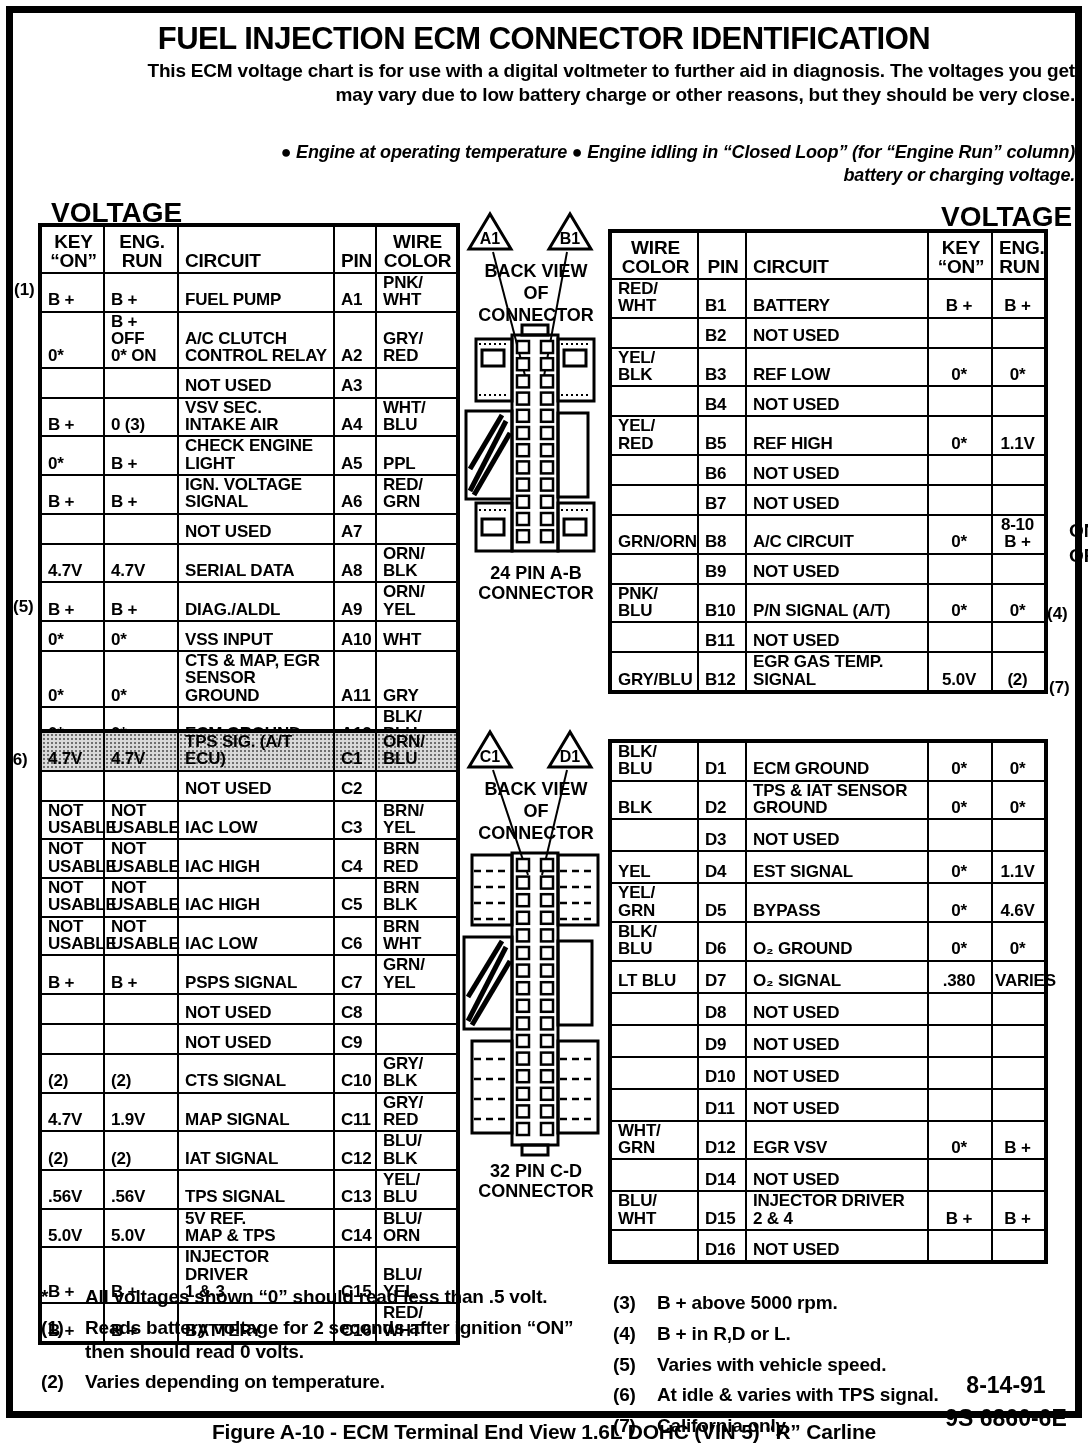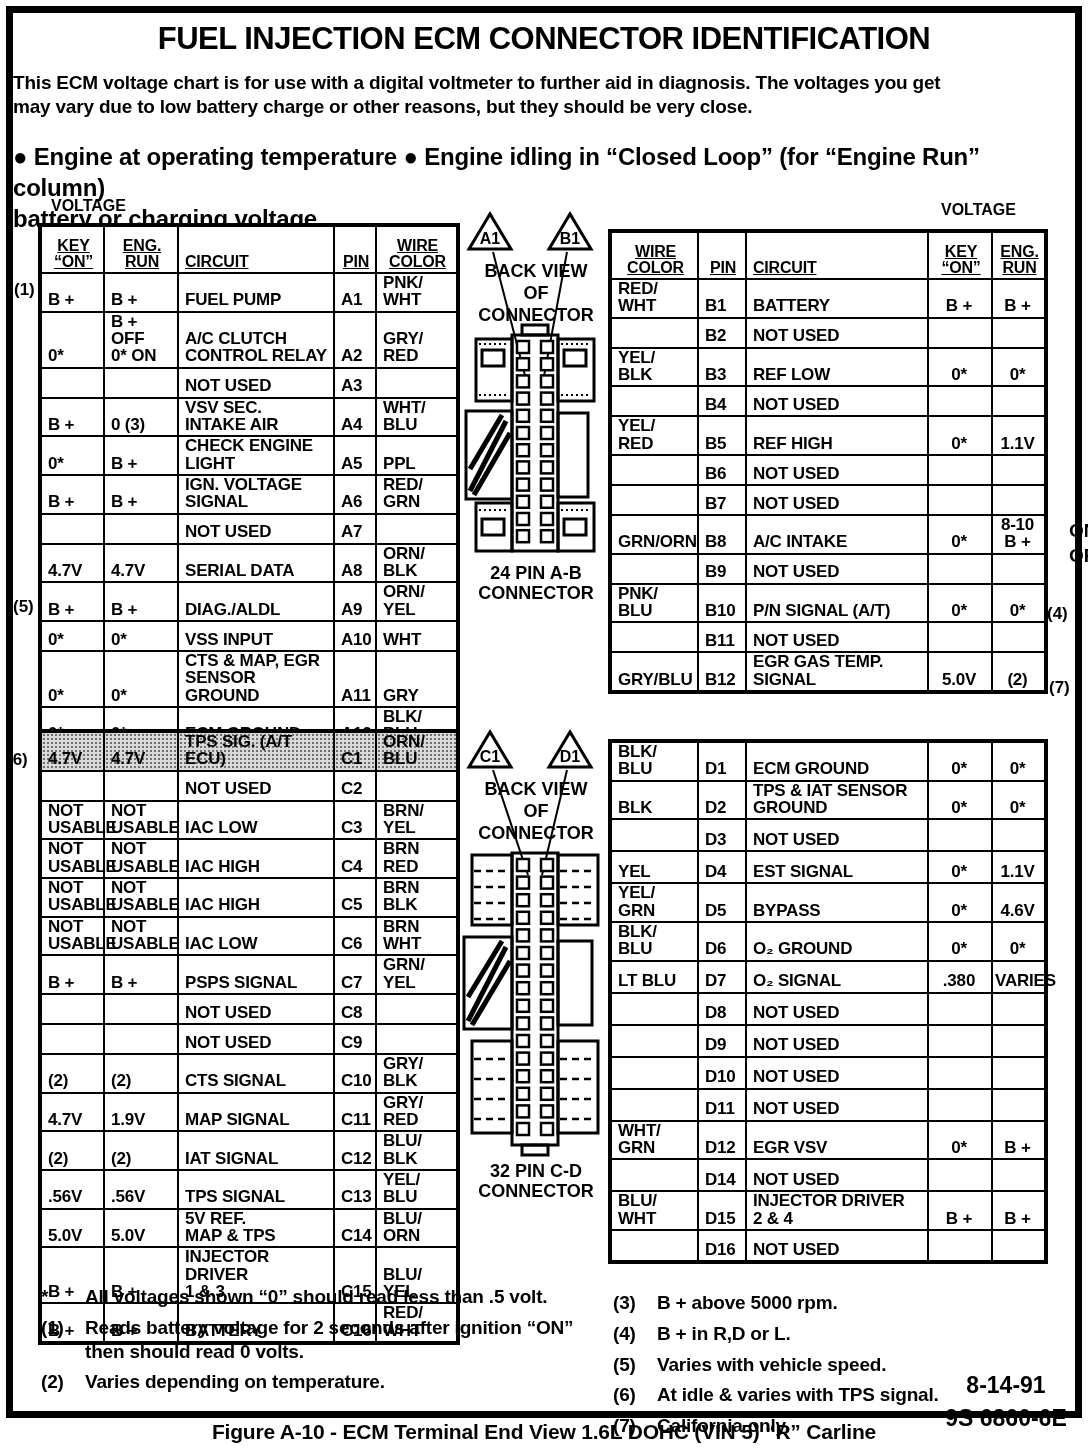--- a/index.html
+++ b/index.html
@@ -7,37 +7,37 @@
     position:relative;width:1088px;height:1456px;background:#fff;color:#000;
     font-family:"Liberation Sans",sans-serif;font-weight:bold;overflow:hidden;
   }
   .frame{
     position:absolute;left:6px;top:6px;width:1076px;height:1412px;
     border:7px solid #000;box-sizing:border-box;overflow:visible;
   }
   
   .title{position:absolute;top:8px;left:0;width:100%;text-align:center;
     font-size:31px;letter-spacing:-0.5px;}
-  .intro{position:absolute;top:58px;left:0;width:100%;text-align:left;
+  .intro{position:absolute;top:46px;left:0;width:100%;text-align:right;
     font-size:19px;line-height:1.25;letter-spacing:-0.2px;}
   .cond-head{position:absolute;top:98px;left:0;width:100%;text-align:center;
     font-size:20px;text-decoration:underline;letter-spacing:-0.2px;}
-  .cond-lines{position:absolute;top:128px;left:0;width:100%;text-align:left;
-    font-size:24px;line-height:1.3;letter-spacing:-0.2px;}
-  .voltage-label{position:absolute;font-size:16px;}
+  .cond-lines{position:absolute;top:128px;left:0;width:100%;text-align:right;
+    font-size:18px;line-height:1.3;letter-spacing:-0.2px;font-style:italic;}
+  .voltage-label{position:absolute;font-size:28px;}
   #voltage-left{left:38px;top:184px;}
   #voltage-right{left:928px;top:188px;}
   
   .pin-table{position:absolute;border-collapse:collapse;table-layout:fixed;
     border:4px solid #000;background:#fff;}
   .pin-table th,.pin-table td{
     border:2px solid #000;vertical-align:bottom;padding:0 4px 2px 6px;
     font-size:17px;line-height:1.02;white-space:pre-line;height:30px;
     box-sizing:border-box;letter-spacing:-0.2px;}
-  .pin-table th{font-size:16px;height:48px;text-align:center;line-height:1.0;text-decoration:underline;}
+  .pin-table th{font-size:19px;height:48px;text-align:center;line-height:1.0;}
   .pin-table th.h-circuit{text-align:left;}
   #table-a{left:25px;top:210px;width:418px;}
   #table-b{left:595px;top:216px;width:436px;}
   #table-c{left:25px;top:716px;width:418px;}
   #table-d{left:595px;top:726px;width:436px;}
   #table-d td{height:32px;}
   .left-style .col-key{width:64px}.left-style .col-run{width:74px}
   .left-style .col-circuit{width:156px}.left-style .col-pin{width:42px}
   .left-style .col-wire{width:82px}
   .right-style .col-wire{width:88px}.right-style .col-pin{width:48px}
@@ -290,21 +290,21 @@
           <tr>
             <td class="c-wire"></td>
             <td class="c-pin">B7</td>
             <td class="c-circuit">NOT USED</td>
             <td class="c-key"></td>
             <td class="c-run"></td>
           </tr>
           <tr>
             <td class="c-wire">GRN/ORN</td>
             <td class="c-pin">B8</td>
-            <td class="c-circuit">A/C INTAKE</td>
+            <td class="c-circuit">A/C CIRCUIT</td>
             <td class="c-key">0*</td>
             <td class="c-run">8-10
 B +</td>
           </tr>
           <tr>
             <td class="c-wire"></td>
             <td class="c-pin">B9</td>
             <td class="c-circuit">NOT USED</td>
             <td class="c-key"></td>
             <td class="c-run"></td>

